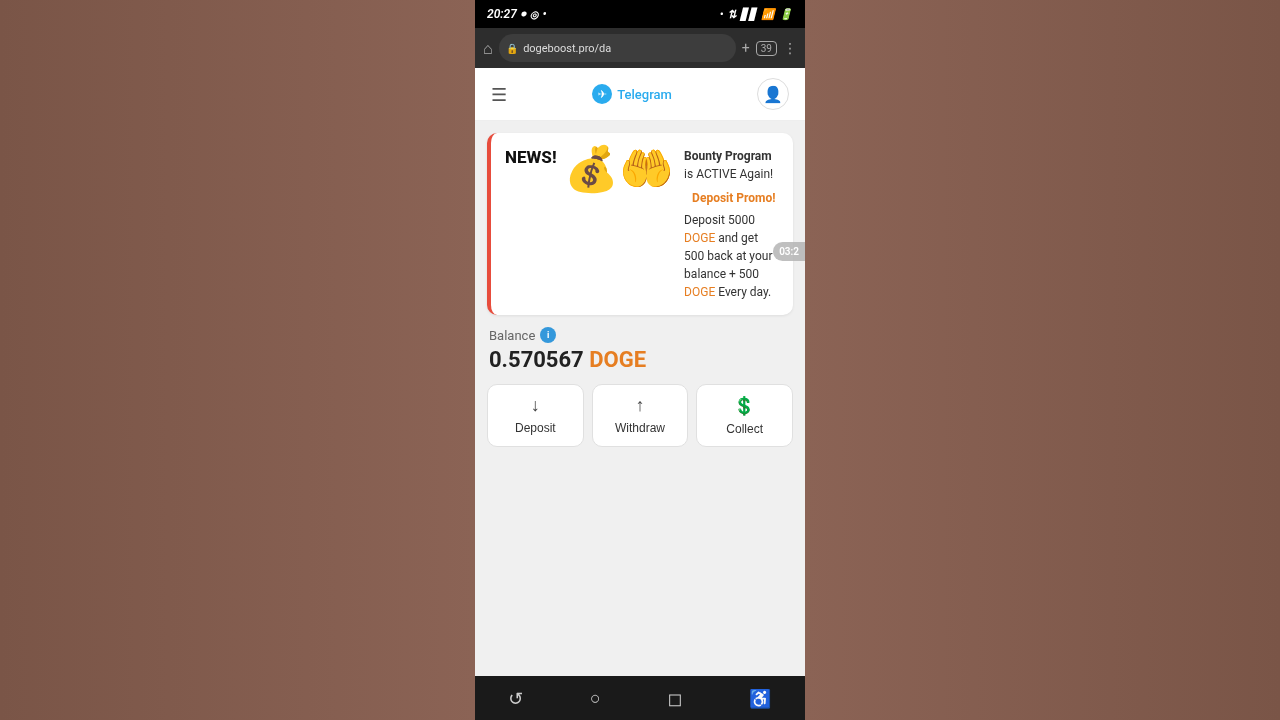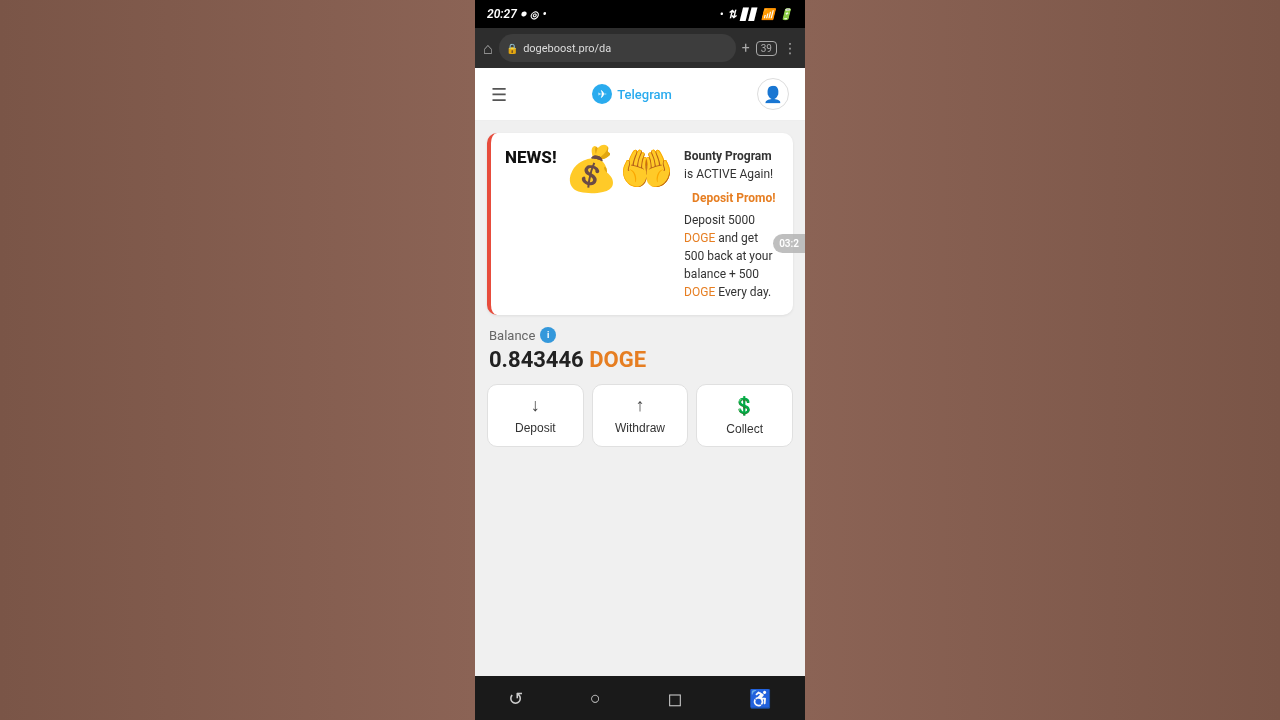--- a/index.html
+++ b/index.html
@@ -288,21 +288,21 @@
       font-size: 11px;
       font-weight: 700;
       color: #888;
       letter-spacing: 0.5px;
     }
 
     
     .floating-timer {
       position: absolute;
       right: 0;
-      top: 234px;
+      top: 242px;
       background: rgba(180,180,180,0.85);
       border-radius: 12px 0 0 12px;
       padding: 4px 6px;
       font-size: 10px;
       color: #fff;
       font-weight: 600;
     }
 
     
     .bottom-nav {
@@ -404,21 +404,21 @@
     </div>
   </div>
           </div>
         </div>
 
         <div class="balance-section">
           <div class="balance-label">
             <span>Balance</span>
             <div class="info-icon">i</div>
           </div>
-          <div class="balance-amount"><span>0.843446</span> <span class="doge">DOGE</span></div>
+          <div class="balance-amount"><span>0.570567</span> <span class="doge">DOGE</span></div>
         </div>
 
         <div class="action-buttons">
           <button class="action-btn">
             <span class="action-btn-icon">↓</span>
             <span>Deposit</span>
           </button>
           <button class="action-btn">
             <span class="action-btn-icon">↑</span>
             <span>Withdraw</span>

